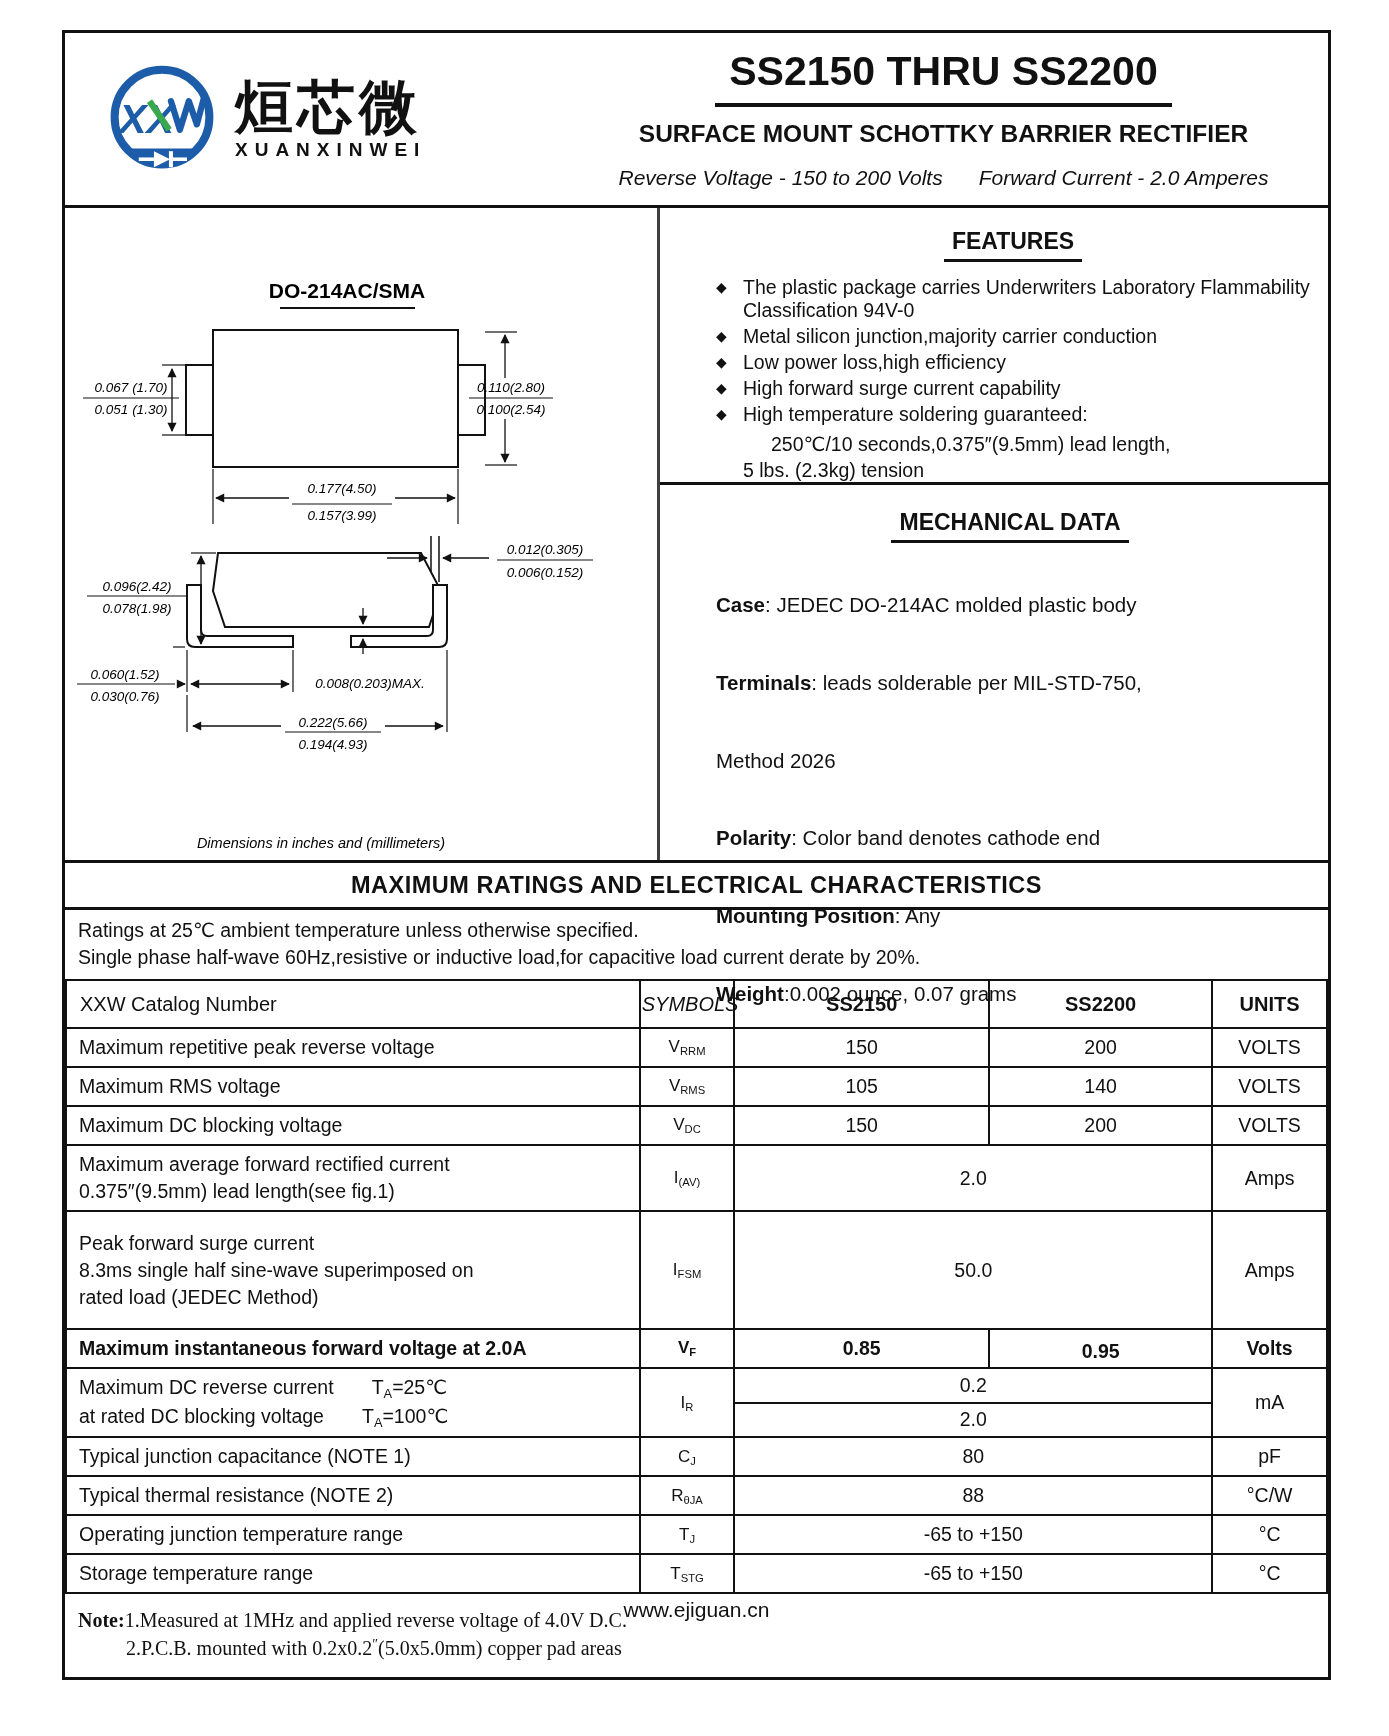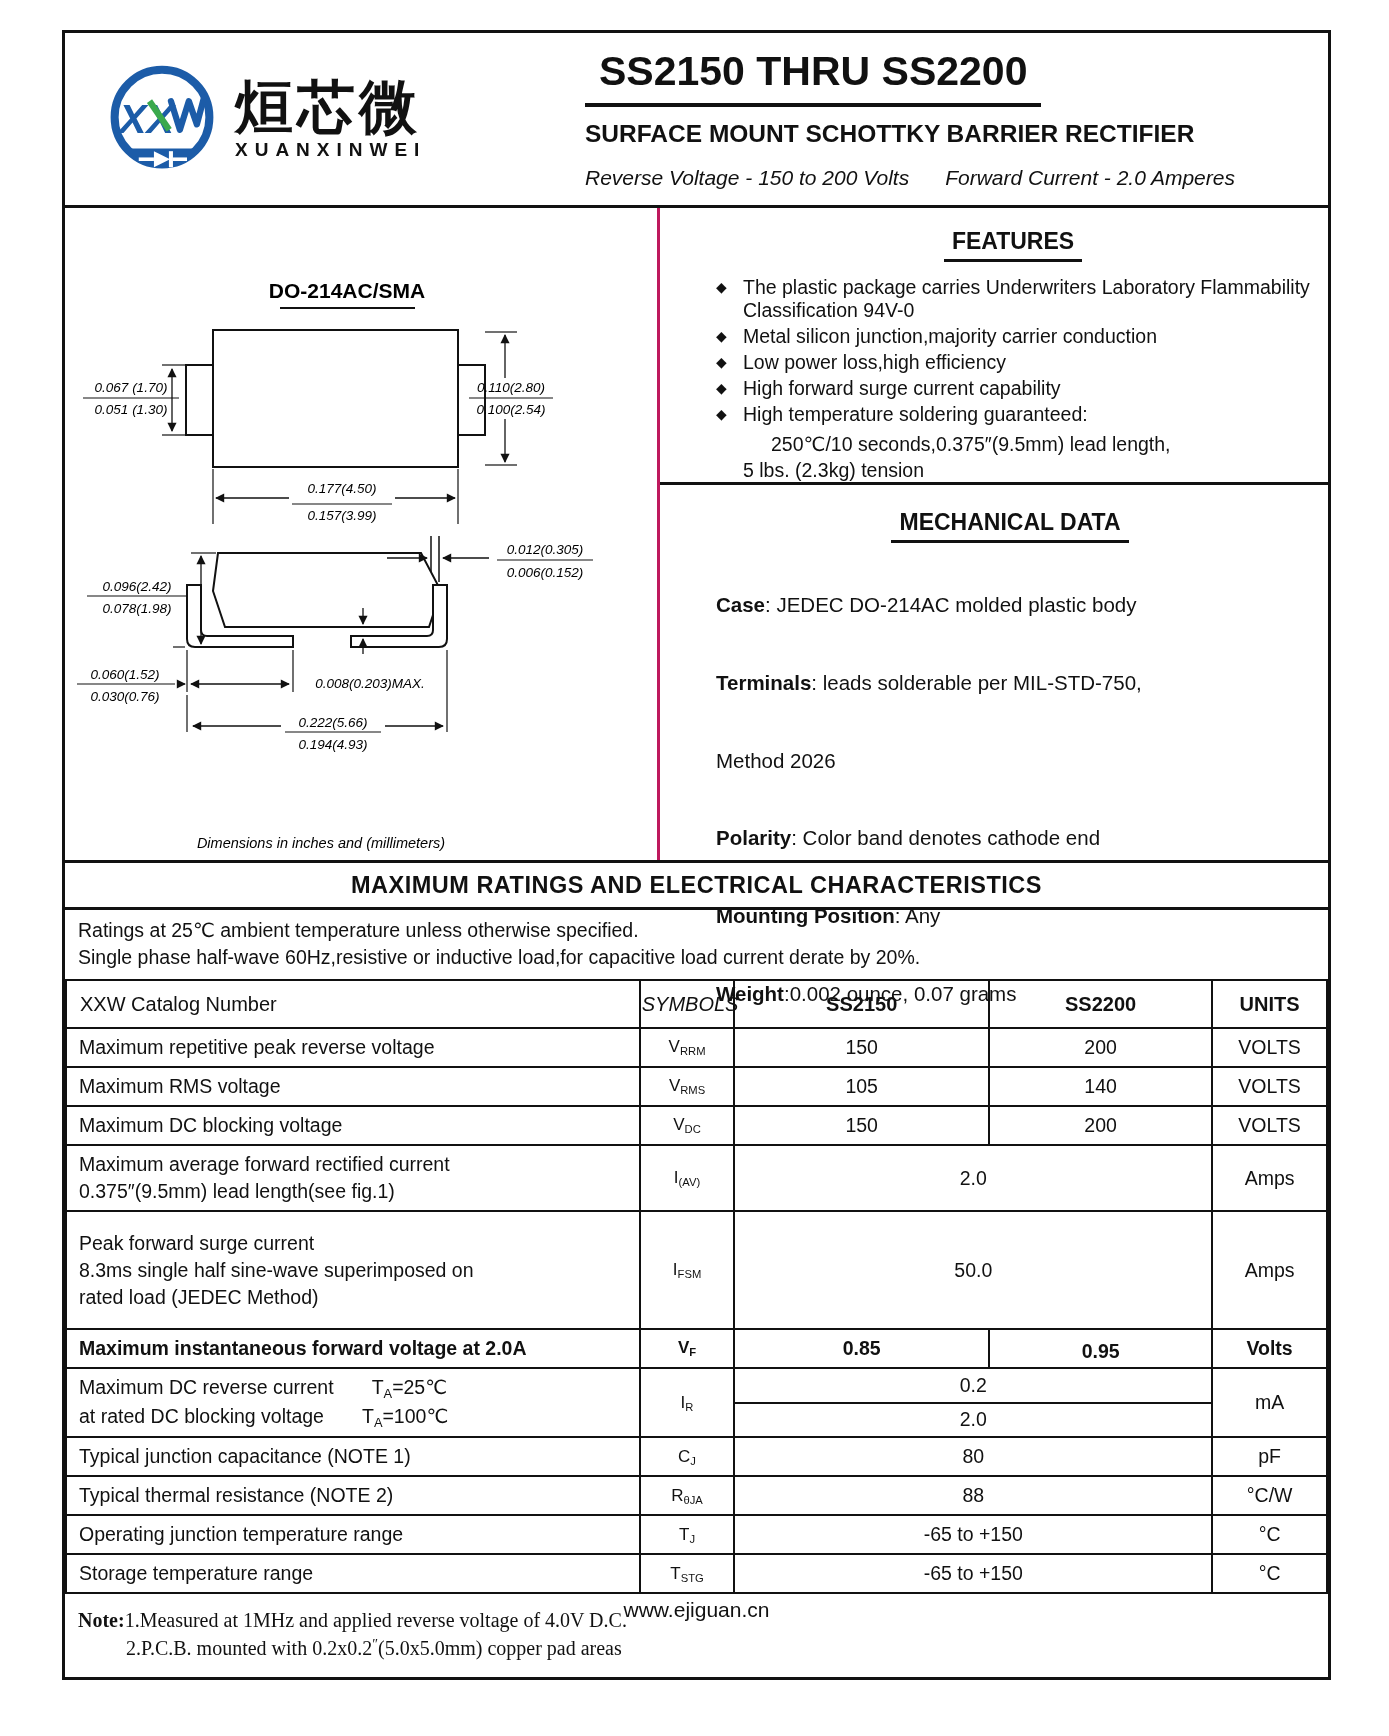--- a/index.html
+++ b/index.html
@@ -6,30 +6,30 @@
   body{font-family:"Liberation Sans","DejaVu Sans",sans-serif;color:#111;}
   .page{position:relative;width:1389px;height:1736px;background:#fff;overflow:hidden;}
   .sheet{position:absolute;left:62px;top:30px;width:1269px;border:3px solid #111;box-sizing:border-box;background:#fff;}
 
   
   .hdr{display:flex;height:172px;align-items:center;}
   .brand{display:flex;align-items:center;padding-left:38px;gap:14px;width:520px;box-sizing:border-box;}
   .brand-col{display:flex;flex-direction:column;align-items:flex-start;}
   .brand-zh{font-size:58px;font-weight:bold;letter-spacing:4px;line-height:1.05;}
   .brand-en{font-size:19px;font-weight:600;letter-spacing:7px;margin-top:2px;}
-  .titleblock{flex:1;display:flex;flex-direction:column;align-items:flex-start;padding-right:26px;}
+  .titleblock{flex:1;display:flex;flex-direction:column;align-items:center;padding-right:26px;}
   .part-range{font-size:41px;font-weight:bold;border-bottom:4px solid #111;padding:0 14px 8px 14px;white-space:nowrap;}
   .subtitle{font-size:24.5px;font-weight:bold;margin-top:13px;white-space:nowrap;}
   .specline{font-size:21px;font-style:italic;margin-top:18px;display:flex;gap:36px;white-space:nowrap;}
 
   
   .mid{display:flex;border-top:3px solid #111;height:652px;}
   .draw-box{width:592px;position:relative;flex:none;margin-top:32px;}
   .draw-box svg{display:block;}
-  .right-col{flex:1;border-left:3px solid #be185d;display:flex;flex-direction:column;min-width:0;}
+  .right-col{flex:1;border-left:3px solid #404040;display:flex;flex-direction:column;min-width:0;}
   .features{height:330px;box-sizing:border-box;padding:20px 18px 0 56px;}
   .sec-title{text-align:center;font-size:23px;font-weight:bold;margin:0 0 14px 0;}
   .underlined{display:inline-block;border-bottom:3px solid #111;padding:0 8px 4px 8px;}
   .feat-line{font-size:19.5px;line-height:1.18;display:flex;margin-top:3px;}
   .feat-line.cont{margin-top:7px;gap:28px;}
   .bullet{width:27px;flex:none;font-size:14px;padding-top:3px;}
   .bullet-space{width:27px;flex:none;}
   .mech{border-top:3px solid #111;flex:1;box-sizing:border-box;padding:24px 24px 0 56px;}
   .mech .sec-title{margin-bottom:26px;}
   .mech-line{font-size:20.5px;line-height:1.5;margin-top:47px;}

